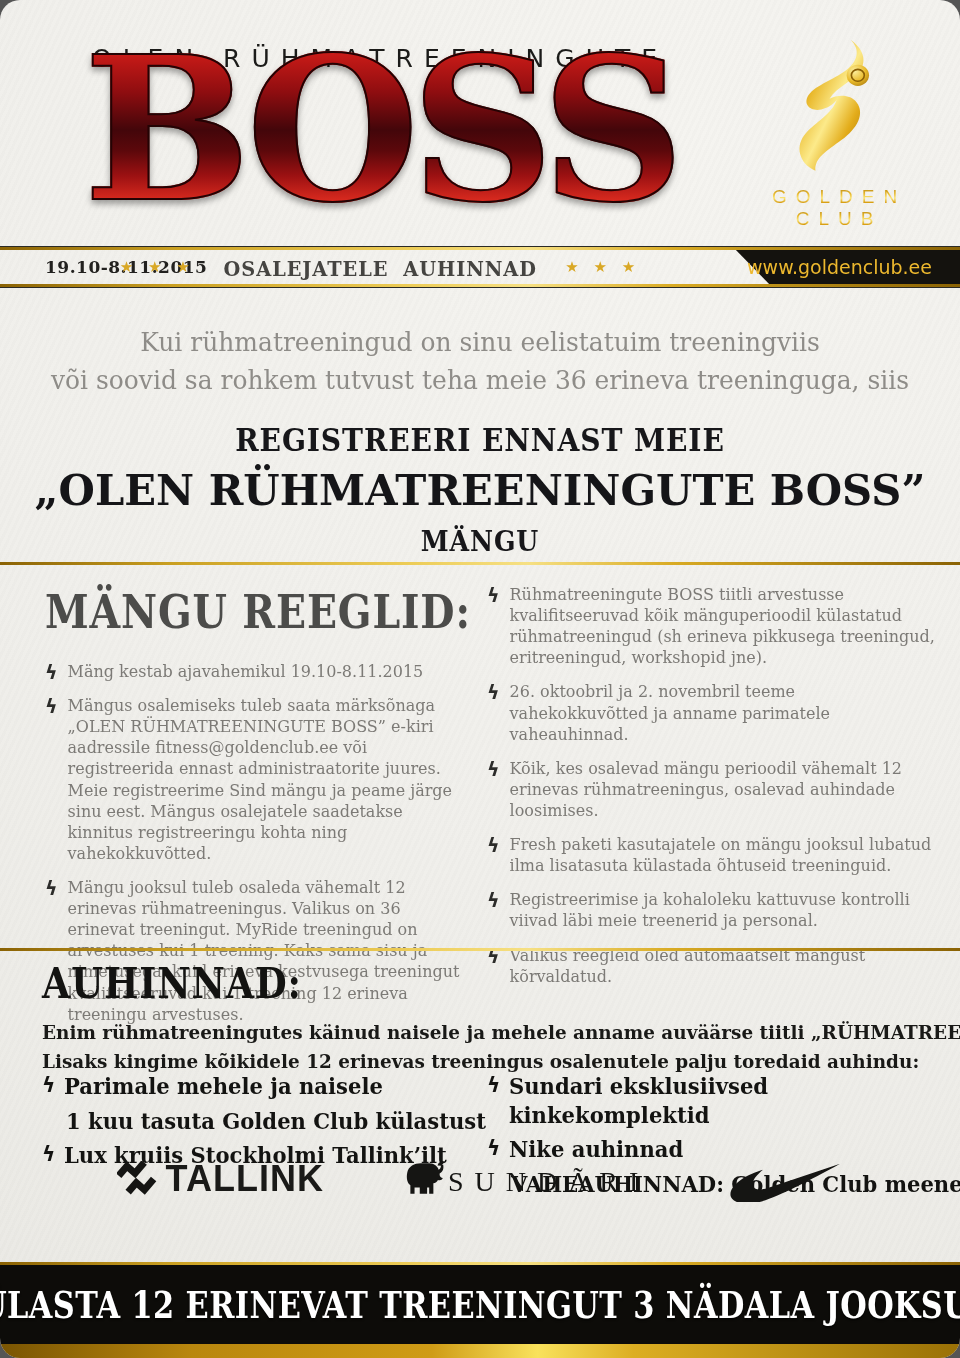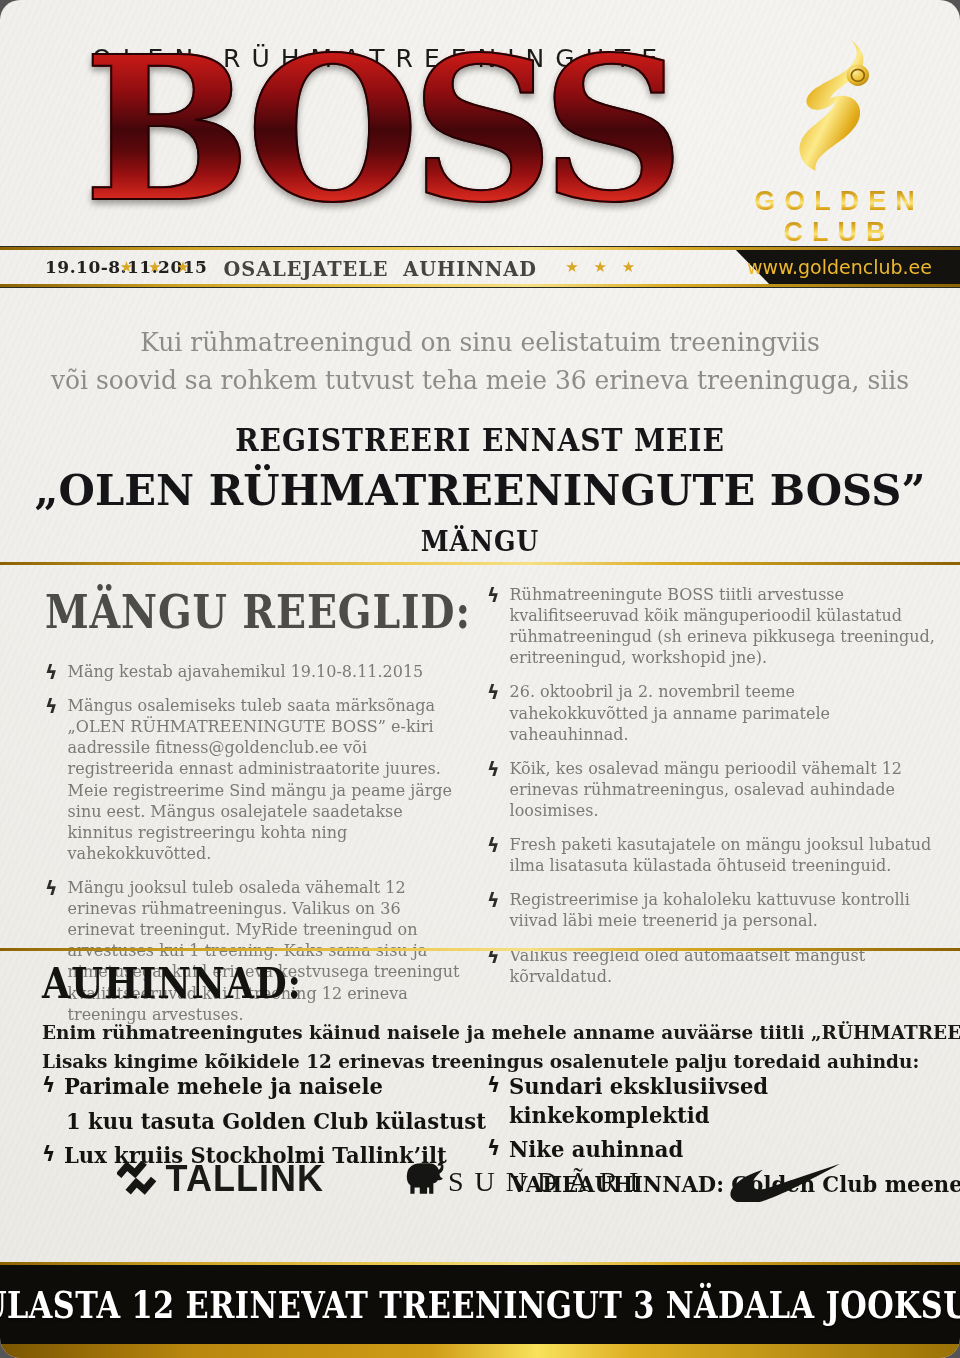--- a/index.html
+++ b/index.html
@@ -21,21 +21,21 @@
     font-weight:bold;font-size:198px;line-height:1.05;letter-spacing:-8px;
     background:linear-gradient(180deg,#ef3b24 0%,#c61a17 14%,#8e0d10 32%,#43060a 50%,#5c080b 60%,#9c1112 72%,#d92a1f 84%,#ef4630 93%,#b31310 100%);
     -webkit-background-clip:text;background-clip:text;color:transparent;
     -webkit-text-stroke:2px #240304;
     filter:drop-shadow(0 4px 3px rgba(0,0,0,0.35));
     white-space:nowrap;
   }
   .gc-logo{position:absolute;top:40px;right:16px;width:210px;text-align:center;}
   .gc-logo svg{display:block;margin:0 auto;}
   .gc-word{
-    font-family:"Liberation Sans", sans-serif;font-weight:bold;font-size:27px;letter-spacing:9px;
+    font-family:"Liberation Sans", sans-serif;font-weight:normal;font-size:19px;letter-spacing:9px;
     background:linear-gradient(180deg,#a8760a 0%,#e8b92d 35%,#fbe67c 55%,#d9a014 75%,#a8760a 100%);
     -webkit-background-clip:text;background-clip:text;color:transparent;line-height:1.15;white-space:nowrap;
   }
   
   .infobar{position:absolute;top:246px;left:0;width:960px;height:42px;}
   .infobar .black-tag{
     position:absolute;top:0;right:0;width:228px;height:42px;background:#14120e;
     clip-path:polygon(0 0,100% 0,100% 100%,18% 100%);
   }
   .gold-line{position:absolute;left:0;width:960px;height:3px;

